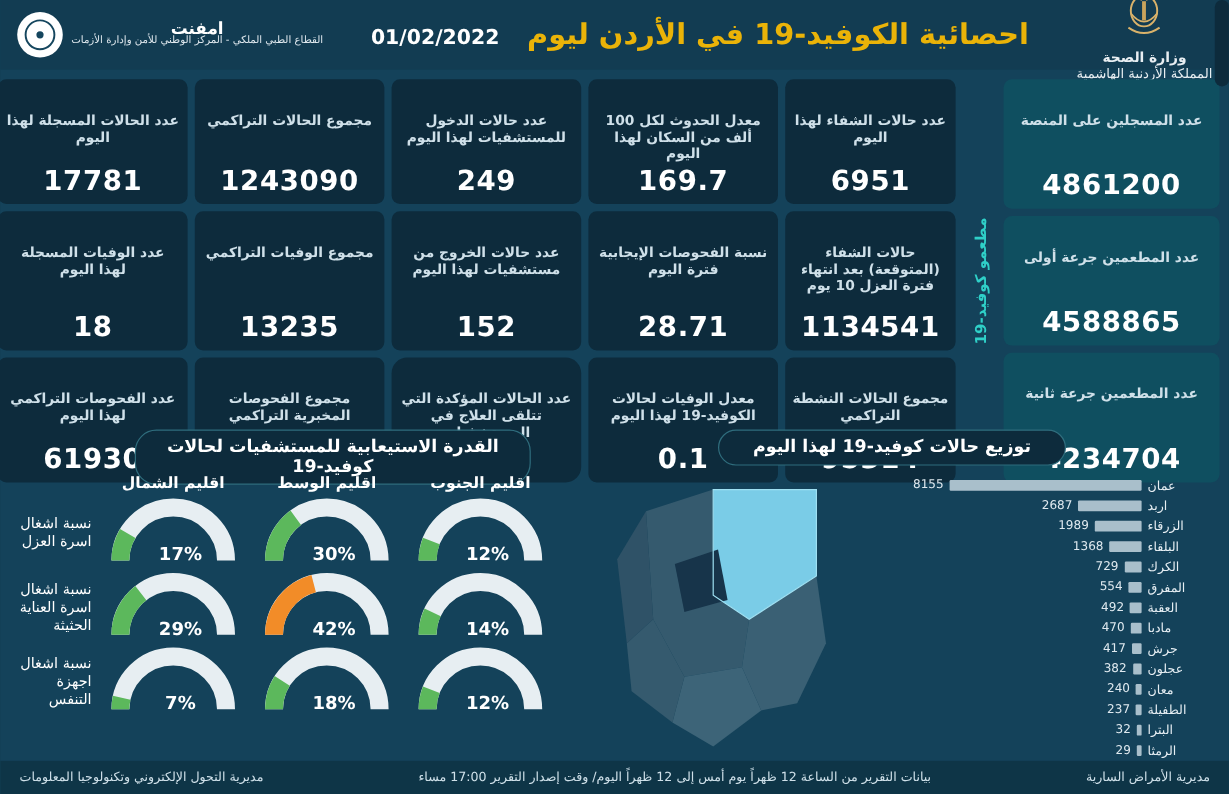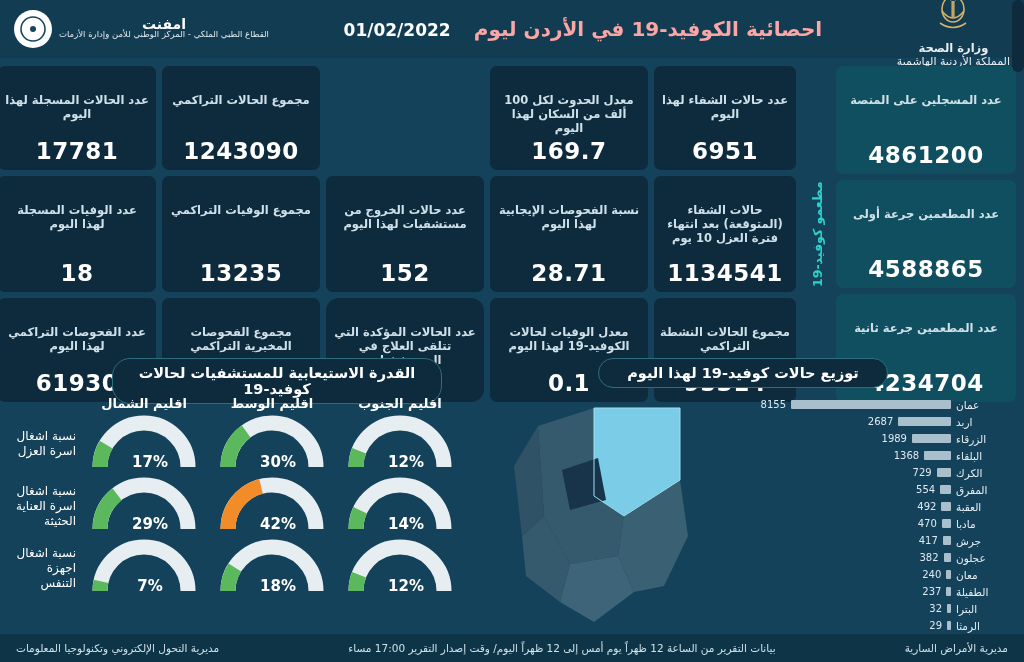--- a/index.html
+++ b/index.html
@@ -17,21 +17,21 @@
     background:#123c52;
     display:flex; align-items:center; justify-content:space-between;
     padding:0 14px;
   }
   .hdr-right { display:flex; align-items:center; gap:8px; text-align:center;flex-direction:column; }
   .hdr-right .txt { font-size:11px; line-height:14px; color:#e8eef2; }
   .hdr-right .txt b { display:block; font-size:11.5px; font-weight:bold; }
   .crest { width:40px; height:44px; position:relative; }
   .crest svg { width:40px; height:44px; }
   .hdr-center { flex:1; text-align:center; }
-  .hdr-title { font-size:20px; font-weight:bold; color:#fca5a5; display:inline-block; }
+  .hdr-title { font-size:24px; font-weight:bold; color:#eab308; display:inline-block; }
   .hdr-date { font-size:17px; font-weight:bold; color:#ffffff; display:inline-block; margin-right:18px; }
   .hdr-left { display:flex; align-items:center; gap:7px; }
   .logo-circle {
     width:38px; height:38px; border-radius:50%;
     background:#ffffff; display:flex; align-items:center; justify-content:center;
   }
   .logo-circle svg { width:28px; height:28px; }
   .logo-text { font-size:8.5px; line-height:10px; color:#dfe8ee; text-align:center; }
   .logo-text .big { font-size:14px; font-weight:bold; color:#fff; display:block; letter-spacing:1px;}
 
@@ -173,35 +173,39 @@
     </div>
 
     <div class="cell" style="grid-column:2/3;grid-row:1/2;">
       <div class="lbl">عدد حالات الشفاء لهذا اليوم</div>
       <div class="val">6951</div>
     </div>
     <div class="cell" style="grid-column:3/4;grid-row:1/2;">
       <div class="lbl">معدل الحدوث لكل 100 ألف من السكان لهذا اليوم</div>
       <div class="val">169.7</div>
     </div>
+    <div class="cell" style="grid-column:4/5;grid-row:1/2;">
+      <div class="lbl">عدد حالات الدخول للمستشفيات لهذا اليوم</div>
+      <div class="val">249</div>
+    </div>
     <div class="cell" style="grid-column:5/6;grid-row:1/2;">
       <div class="lbl">مجموع الحالات التراكمي</div>
       <div class="val">1243090</div>
     </div>
     <div class="cell" style="grid-column:6/7;grid-row:1/2;">
       <div class="lbl">عدد الحالات المسجلة لهذا اليوم</div>
       <div class="val">17781</div>
     </div>
 
     <div class="cell" style="grid-area: 2 / 2 / 3 / 3; gap: 12px;">
       <div class="lbl">حالات الشفاء (المتوقعة) بعد انتهاء فترة العزل 10 يوم</div>
       <div class="val">1134541</div>
     </div>
     <div class="cell" style="grid-area: 2 / 3 / 3 / 4;">
-      <div class="lbl">نسبة الفحوصات الإيجابية لهذا اليوم</div>
+      <div class="lbl">نسبة الفحوصات الإيجابية فترة اليوم</div>
       <div class="val">28.71</div>
     </div>
     <div class="cell" style="grid-area: 2 / 4 / 3 / 5;">
       <div class="lbl">عدد حالات الخروج من مستشفيات لهذا اليوم</div>
       <div class="val">152</div>
     </div>
     <div class="cell" style="grid-area: 2 / 5 / 3 / 6;">
       <div class="lbl">مجموع الوفيات التراكمي</div>
       <div class="val">13235</div>
     </div>

